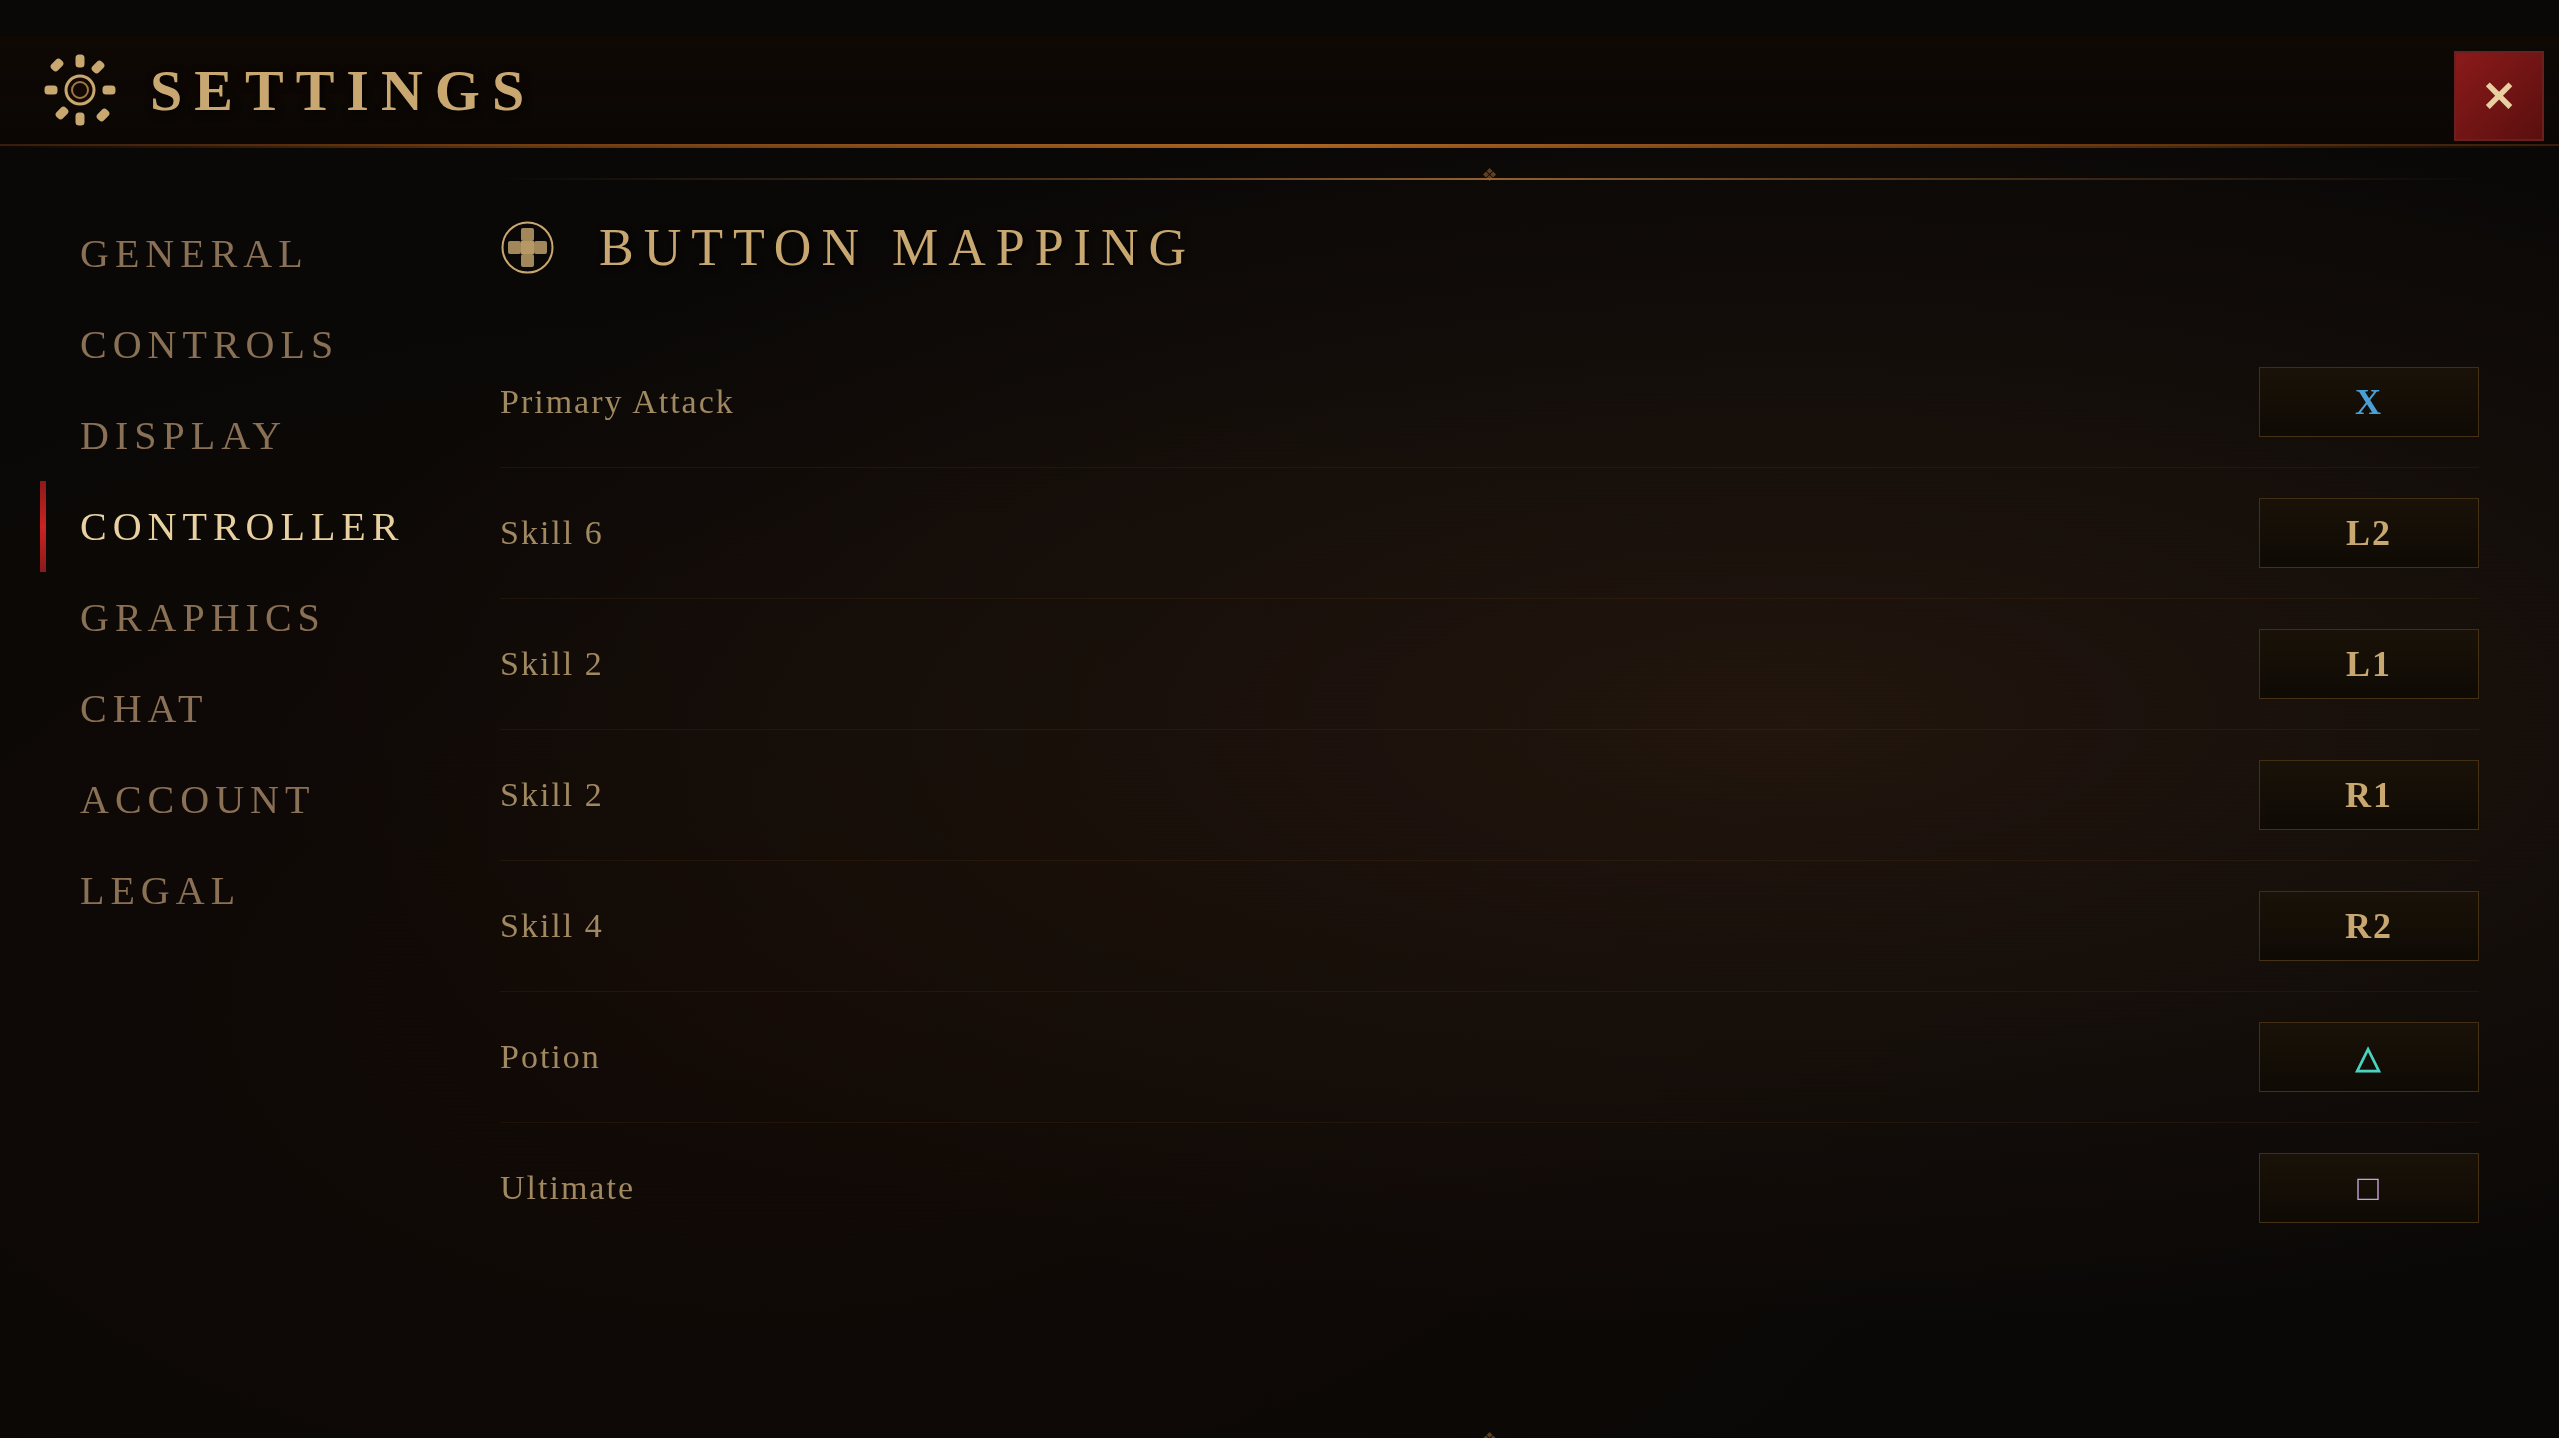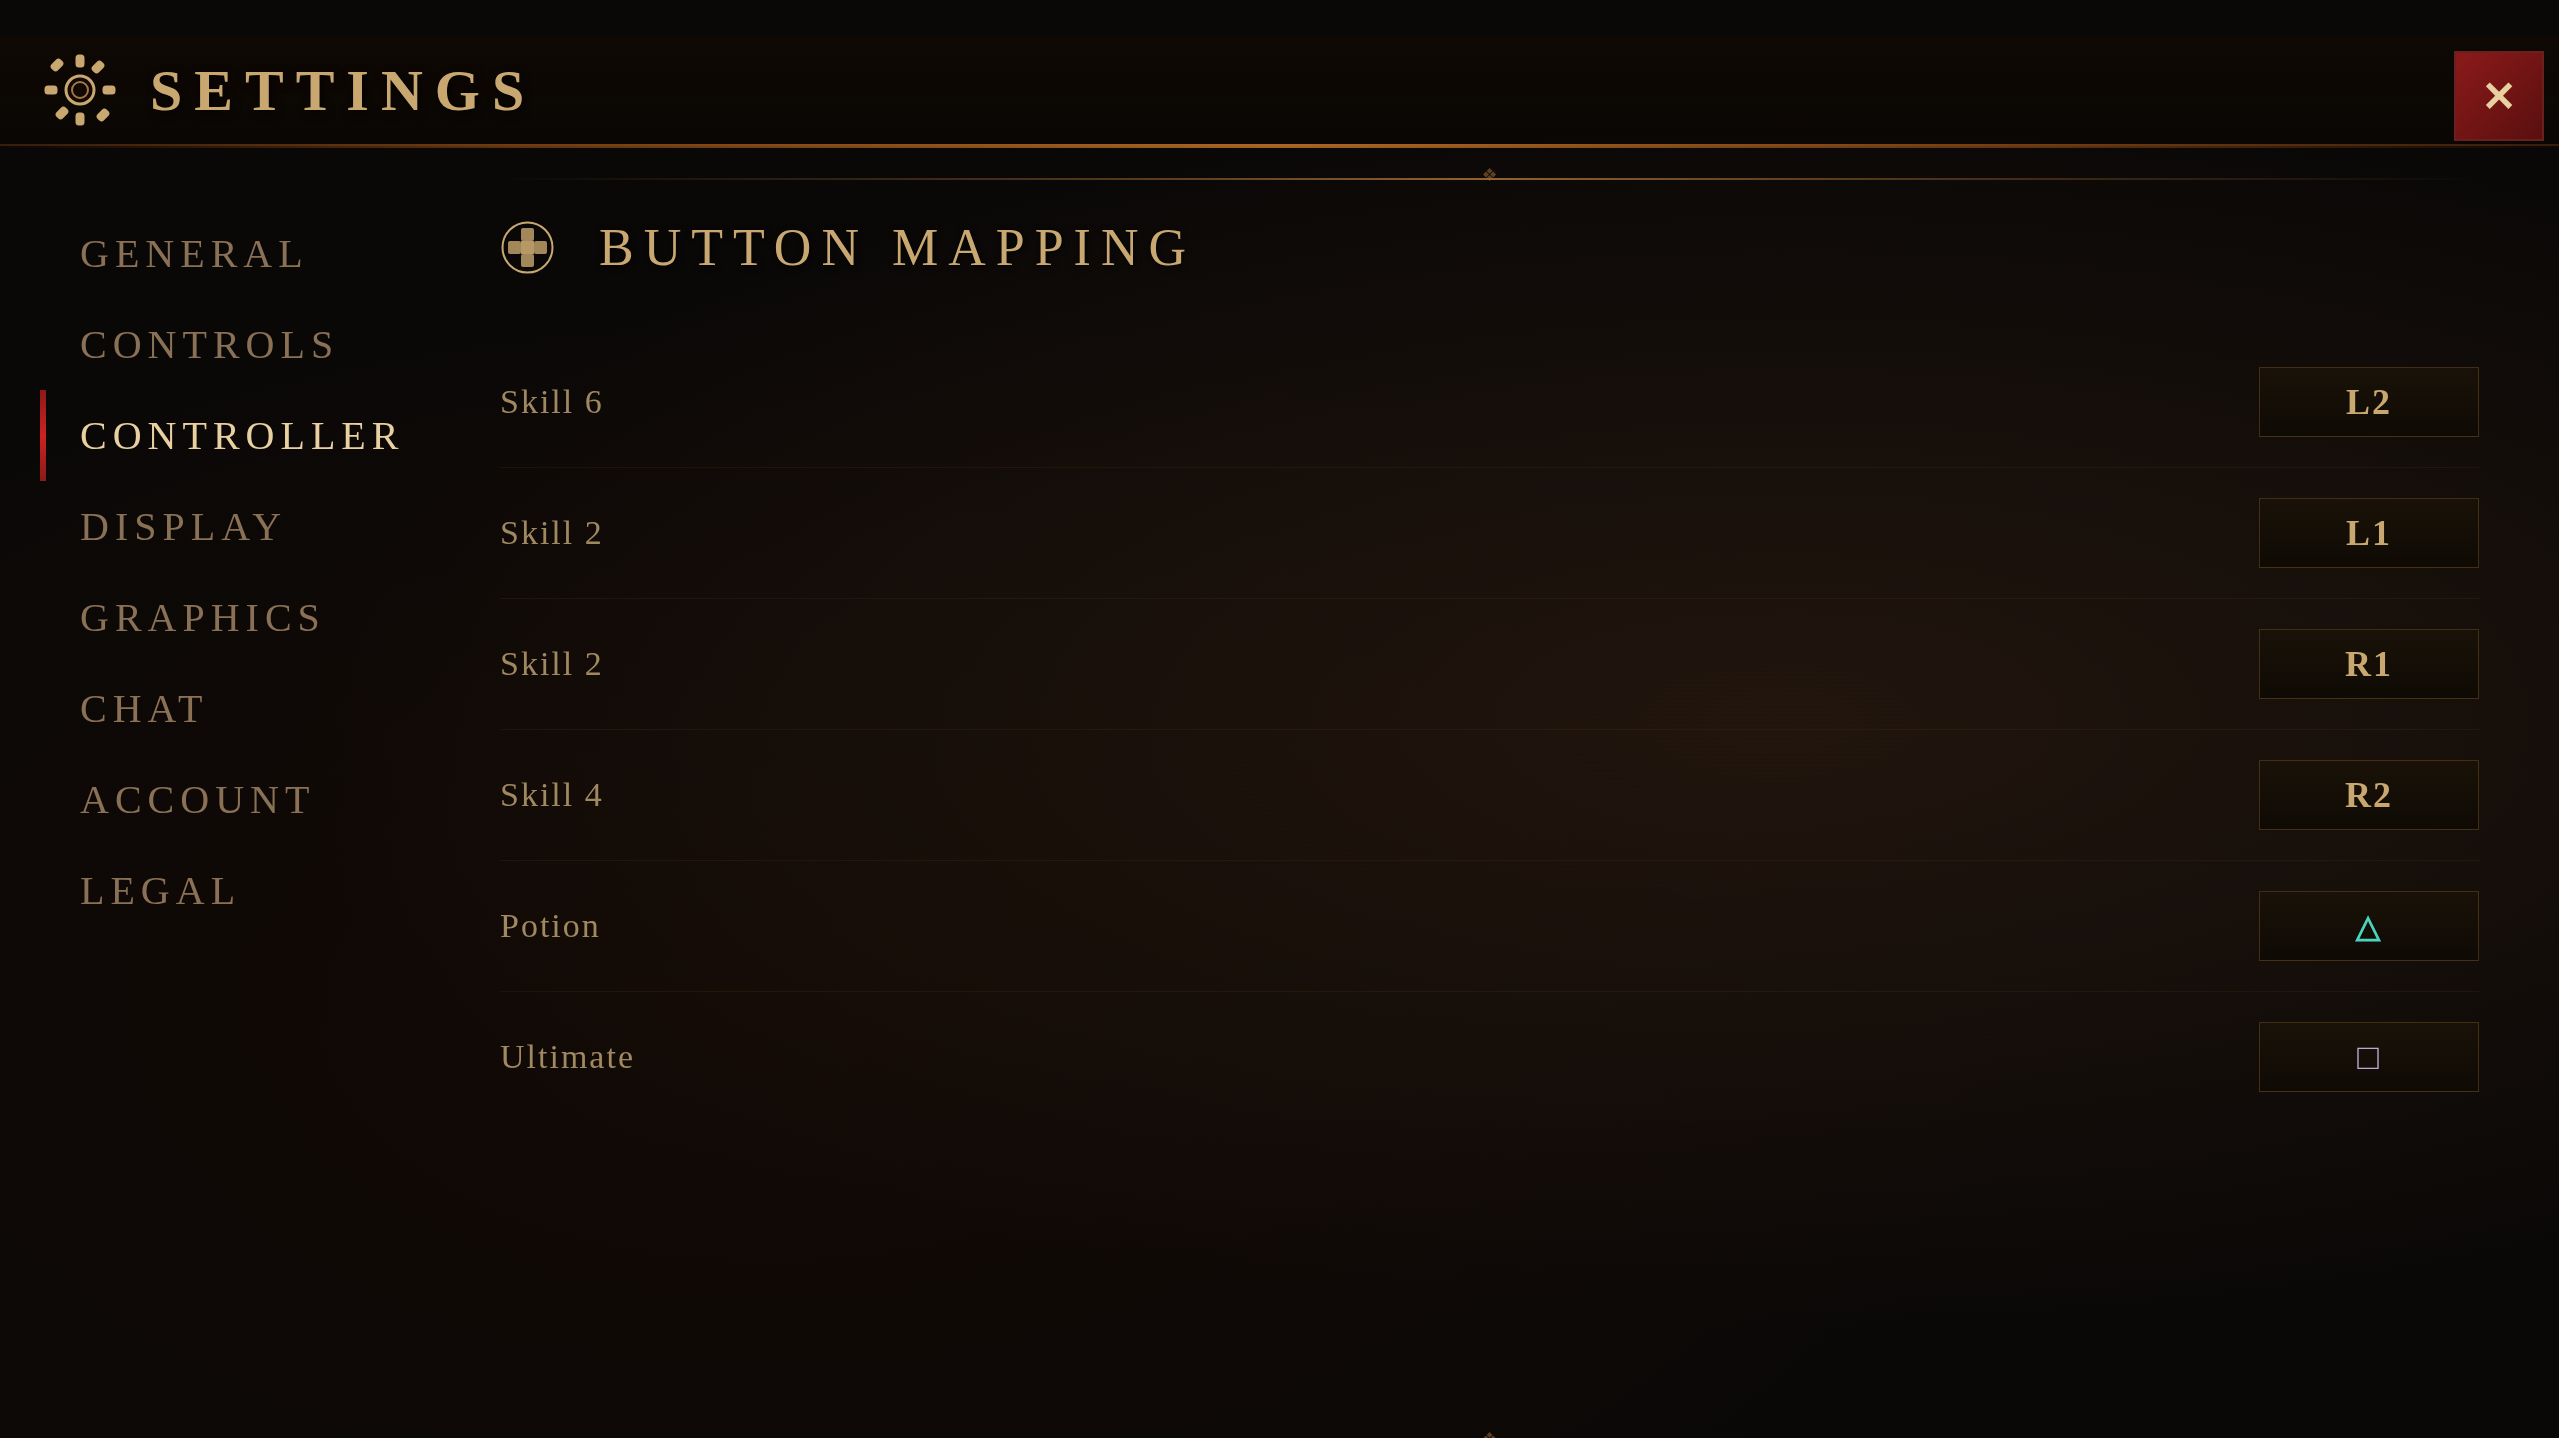--- a/index.html
+++ b/index.html
@@ -308,22 +308,22 @@
     <div class="close-button"></div>
   </div>
 
   <div class="header-decoration"></div>
 
   <div class="main-content">
 
     <nav class="sidebar">
       <div class="nav-item">GENERAL</div>
       <div class="nav-item">CONTROLS</div>
+      <div class="nav-item">DISPLAY</div>
       <div class="nav-item active">CONTROLLER</div>
-      <div class="nav-item">DISPLAY</div>
       <div class="nav-item">GRAPHICS</div>
       <div class="nav-item">CHAT</div>
       <div class="nav-item">ACCOUNT</div>
       <div class="nav-item">LEGAL</div>
     </nav>
 
     <div class="content-area">
       <div class="content-decoration-top"></div>
 
       <div class="section-header">
@@ -336,20 +336,26 @@
             <rect x="8" y="21" width="13" height="13" rx="2" fill="#c8a870" opacity="0.8"></rect>
             <rect x="34" y="21" width="13" height="13" rx="2" fill="#c8a870" opacity="0.8"></rect>
             <rect x="21" y="21" width="13" height="13" fill="#c8a870" opacity="0.9"></rect>
           </svg>
         </div>
         <div class="section-title">BUTTON MAPPING</div>
       </div>
 
       <div class="mapping-list">
 
+        <div class="mapping-row">
+          <span class="mapping-label">Primary Attack</span>
+          <div class="mapping-button">
+            <span class="mapping-key key-x">X</span>
+          </div>
+        </div>
 
         <div class="mapping-row">
           <span class="mapping-label">Skill 6</span>
           <div class="mapping-button">
             <span class="mapping-key key-default">L2</span>
           </div>
         </div>
 
         <div class="mapping-row">
           <span class="mapping-label">Skill 2</span>

